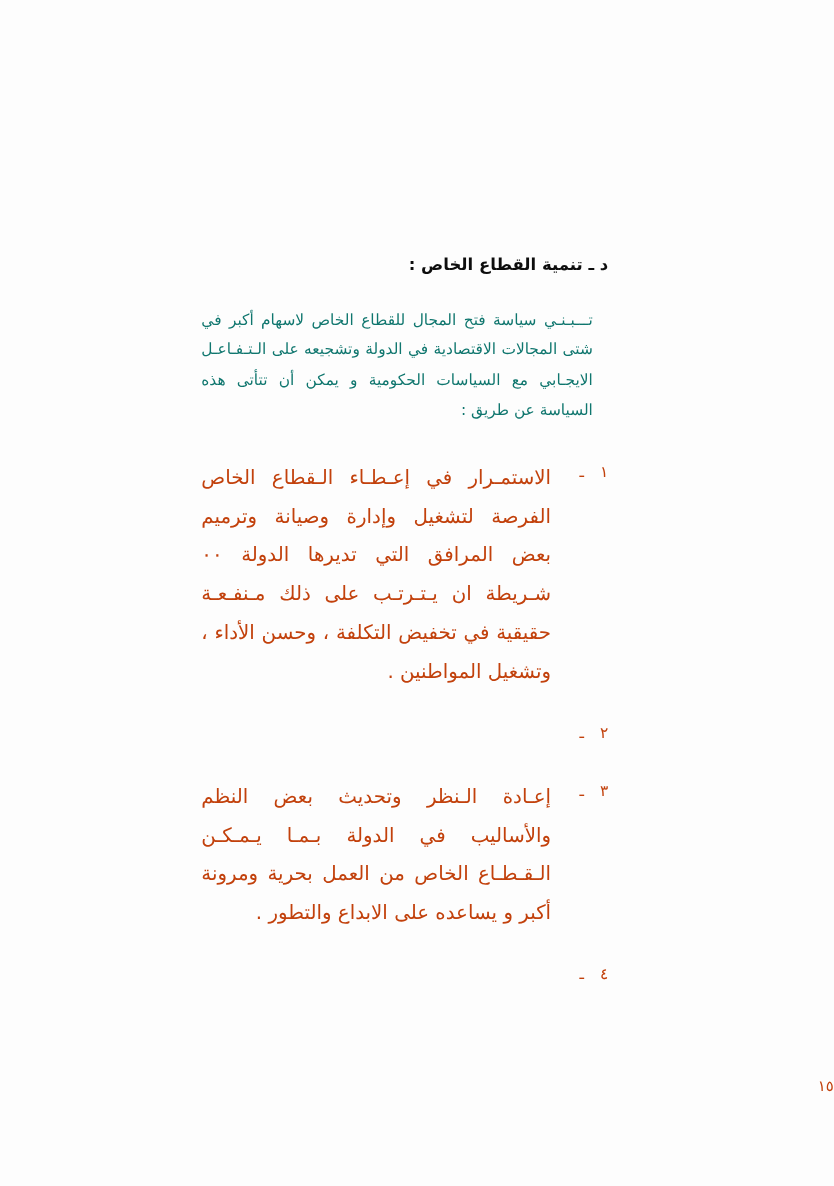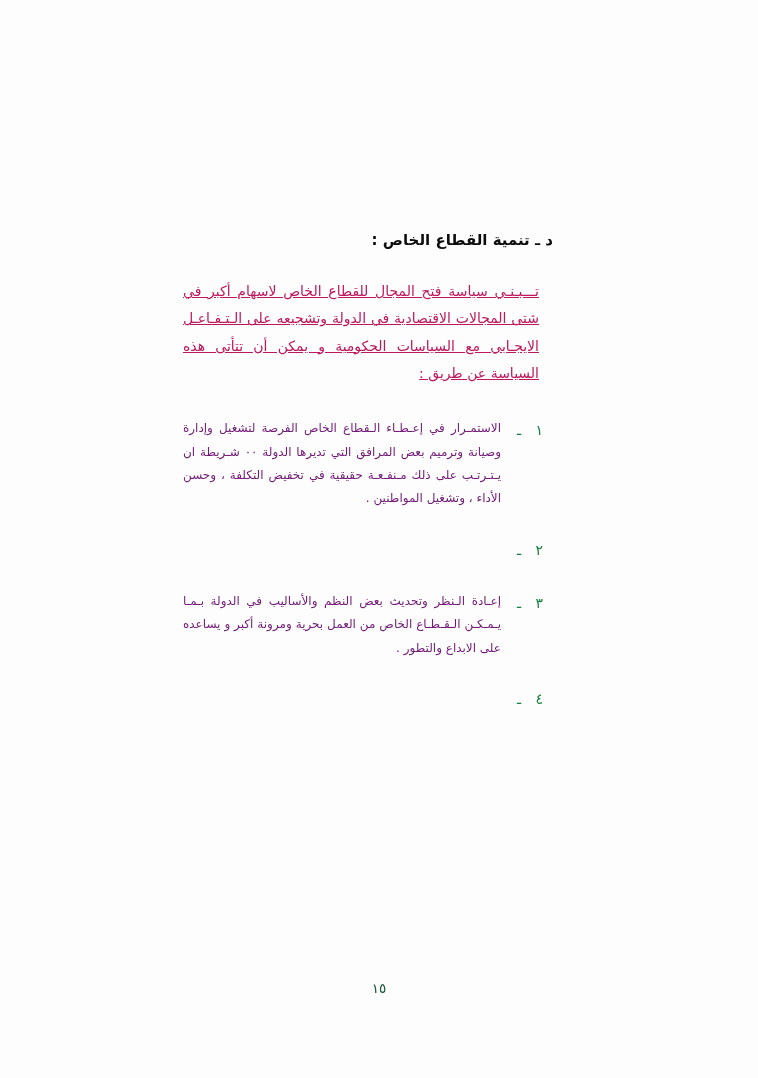--- a/index.html
+++ b/index.html
@@ -35,66 +35,64 @@
     margin: 0 0 26px 0;
     line-height: 1.6;
     color: #0d0d0d;
   }
   .intro {
     font-size: 14px;
     line-height: 1.95;
     margin: 0 0 30px 0;
     text-align: justify;
     text-align-last: right;
-    color: #be185d;
+    color: #0f766e;
     padding-right: 14px;
-    text-decoration: underline;
   }
   .list {
     margin: 0;
     padding: 0;
     list-style: none;
   }
   .list-item {
     display: flex;
     flex-direction: row;
     align-items: flex-start;
     margin-bottom: 26px;
   }
   .marker {
     flex: 0 0 auto;
     width: 52px;
     font-size: 14px;
     line-height: 1.95;
-    text-align: center;
+    text-align: right;
     white-space: nowrap;
-    color: #15803d;
+    color: #c2410c;
     padding-left: 6px;
     box-sizing: border-box;
   }
   .marker .dash {
     display: inline-block;
     margin-right: 10px;
   }
   .item-text {
     flex: 1 1 auto;
-    font-size: 12px;
+    font-size: 18px;
     line-height: 1.95;
     text-align: justify;
     text-align-last: right;
-    color: #701a75;
+    color: #c2410c;
   }
   .page-number {
     position: absolute;
     left: 0;
     right: 0;
     top: 980px;
-    text-align: center;
     font-size: 13.5px;
-    color: #14532d;
+    color: #c2410c;
   }
 </style>
 </head>
 <body>
 
 <div class="page">
   <div class="content">
 
     <h2 class="section-heading">د ـ تنمية القطاع الخاص :</h2>
 

